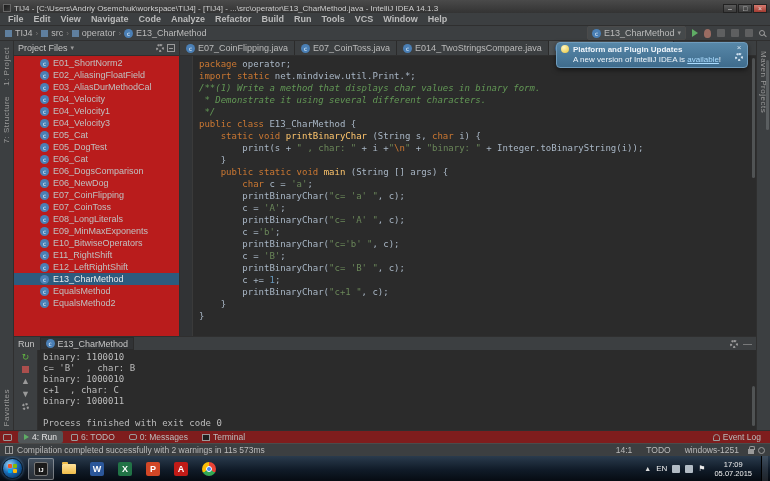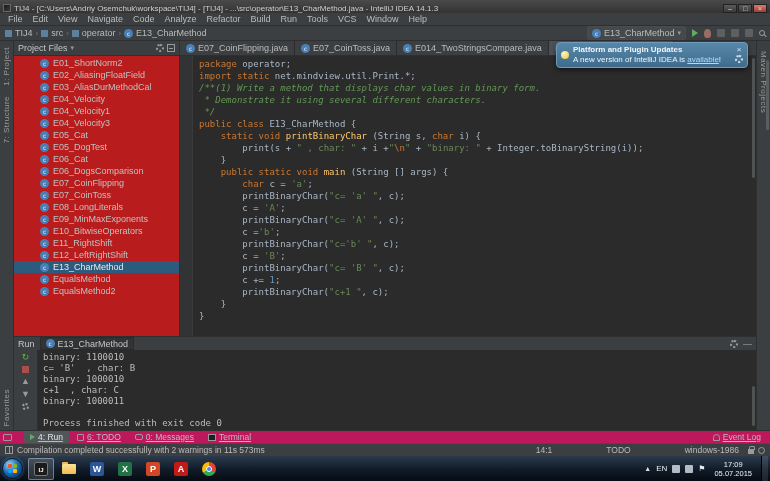--- a/index.html
+++ b/index.html
@@ -10,21 +10,21 @@
   
   #titlebar{position:absolute;top:0;left:0;right:0;height:16px;background:linear-gradient(#4a4a4a,#2e2e2e);display:flex;align-items:center;padding:0 3px;font-size:8px;color:#cfcfcf;white-space:nowrap;overflow:hidden;}
   .win-icon{width:8px;height:8px;background:linear-gradient(135deg,#1b1b1b,#3a3a3a);border:1px solid #666;margin-right:3px;flex:0 0 auto;}
   .title-text{flex:1;overflow:hidden;text-overflow:ellipsis;}
   .win-controls{display:flex;gap:1px;flex:0 0 auto;margin-left:4px;}
   .wc{width:14px;height:9px;font-size:7px;line-height:8px;text-align:center;color:#ddd;background:linear-gradient(#5a5a5a,#3a3a3a);border:1px solid #222;}
   .wc.close{background:linear-gradient(#d57b70,#a33b31);}
 
   
   #menubar{position:absolute;top:13px;left:0;right:0;height:13px;background:#3c3f41;border-bottom:1px solid #2f2f2f;display:flex;align-items:center;font-size:9px;color:#bbb;padding-left:3px;}
-  .menu-item{padding:0 5px;cursor:default;}
+  .menu-item{padding:0 5px;cursor:default;font-weight:bold;}
 
   
   #navrow{position:absolute;top:26px;left:0;right:0;height:15px;background:#3c3f41;border-bottom:1px solid #2f2f2f;display:flex;align-items:center;font-size:9px;color:#bbb;padding:0 5px;}
   #breadcrumb{display:flex;align-items:center;gap:3px;flex:1;}
   .crumb-sep{color:#777;font-size:8px;}
   .crumb-ico{display:inline-block;width:7px;height:7px;background:#5f7f9e;}
   .crumb-ico.ico-class{width:9px;height:9px;border-radius:50%;background:#4a7fb5;color:#e8f4ff;font-size:6px;line-height:9px;text-align:center;font-family:"DejaVu Sans Mono",monospace;}
   #run-controls{display:flex;align-items:center;gap:6px;flex:0 0 auto;}
   #run-config{display:flex;align-items:center;gap:3px;padding:1px 4px;border:1px solid #4b4b4b;border-radius:2px;background:#45494b;}
   .caret{font-size:7px;color:#999;}
@@ -68,21 +68,21 @@
   .kw{color:#cc7832;}
   .str{color:#6a8759;}
   .doc{color:#629755;font-style:italic;margin-top:14px;}
   .mth{color:#ffc66d;}
   .num{color:#6897bb;}
   .esc{color:#cc7832;}
   .pln{color:#a9b7c6;}
   #editor-scroll{position:absolute;top:2px;right:1px;width:3px;height:120px;background:#505354;border-radius:2px;}
 
   
-  #notification{position:absolute;top:42px;right:22px;width:192px;height:26px;background:linear-gradient(#5787a8,#3f6c8d);border:1px solid #6f9cbd;border-radius:4px;z-index:20;display:flex;align-items:center;padding:2px 4px;gap:4px;box-shadow:0 2px 5px rgba(0,0,0,.5);}
+  #notification{position:absolute;top:42px;right:22px;width:192px;height:26px;background:linear-gradient(#5787a8,#3f6c8d);border:1px solid #6f9cbd;border-radius:4px;z-index:20;display:flex;padding:2px 4px;gap:4px;box-shadow:0 2px 5px rgba(0,0,0,.5);}
   .bulb{width:8px;height:8px;border-radius:50%;background:radial-gradient(circle at 35% 30%,#fff7c0,#e8c43a);flex:0 0 auto;}
   #notification .txt{flex:1;font-size:8px;line-height:10px;color:#eef4fa;white-space:nowrap;overflow:hidden;}
   #notification .txt b{display:block;font-weight:bold;}
   #notification a{color:#aadcff;text-decoration:underline;}
   #notification .n-controls{display:flex;flex-direction:column;gap:2px;align-items:center;}
   #notification .n-close{color:#d7e6f2;font-size:8px;line-height:6px;}
 
   
   #runheader{position:absolute;top:336px;left:14px;right:14px;height:14px;background:#3c3f41;border-top:1px solid #2f2f2f;display:flex;align-items:center;font-size:9px;color:#c5c5c5;padding:0 4px;gap:5px;}
   #run-tab{display:flex;align-items:center;gap:3px;background:#313335;border:1px solid #2b2b2b;padding:0 5px;height:13px;}
@@ -92,37 +92,37 @@
   #console-toolbar{position:absolute;top:350px;left:14px;width:24px;bottom:51px;background:#3c3f41;border-right:1px solid #2f2f2f;display:flex;flex-direction:column;align-items:center;gap:4px;padding-top:3px;}
   .ct-ico{font-size:9px;line-height:9px;color:#9a9a9a;}
   .ct-rerun{color:#62b543;}
   .ct-stop{width:7px;height:7px;background:#c75450;opacity:.8;display:inline-block;}
   .ct-pin{width:7px;height:7px;border:2px dotted #9a9a9a;border-radius:50%;display:inline-block;}
 
   #console{position:absolute;top:350px;left:38px;right:14px;bottom:51px;background:#2b2b2b;font-family:"DejaVu Sans Mono",monospace;font-size:9px;line-height:11px;color:#bcbcbc;padding:2px 5px;white-space:pre;overflow:hidden;}
   #console-scroll{position:absolute;bottom:55px;right:15px;width:3px;height:40px;background:#505354;border-radius:2px;}
 
   
-  #bottombar{position:absolute;top:430px;left:0;right:0;height:13px;background:#be185d;border-top:1px solid #2f2f2f;display:flex;align-items:center;font-size:8.5px;color:#bbb;padding:0 3px;gap:8px;text-decoration:underline;}
+  #bottombar{position:absolute;top:430px;left:0;right:0;height:13px;background:#7f1d1d;border-top:1px solid #2f2f2f;display:flex;align-items:center;font-size:8.5px;color:#bbb;padding:0 3px;gap:2px;}
   .monitor{width:9px;height:7px;border:1px solid #9a9a9a;border-radius:1px;margin-right:4px;}
   .bb-item{display:flex;align-items:center;gap:3px;padding:0 6px;height:12px;}
   .bb-item.active{background:#515658;border-radius:2px;color:#e3e3e3;}
   .tri-sm{width:0;height:0;border-left:5px solid #5fad65;border-top:3px solid transparent;border-bottom:3px solid transparent;display:inline-block;}
   .todo-ico{width:7px;height:7px;border:1px solid #9a9a9a;border-radius:1px;display:inline-block;}
   .balloon-ico{width:8px;height:6px;border:1px solid #9a9a9a;border-radius:2px;display:inline-block;}
   .term-ico{width:8px;height:7px;background:#1f1f1f;border:1px solid #9a9a9a;display:inline-block;}
   #bottombar .spacer{flex:1;}
   .bell-ico{width:7px;height:7px;border:1px solid #9a9a9a;border-radius:50% 50% 0 0;display:inline-block;}
 
   
   #statusbar{position:absolute;top:443px;left:0;right:0;height:13px;background:#3c3f41;border-top:1px solid #4b4b4b;display:flex;align-items:center;font-size:8.5px;color:#bbb;padding:0 5px;gap:4px;}
   .grid-ico{width:8px;height:8px;border:1px solid #9a9a9a;display:inline-block;position:relative;}
   .grid-ico::after{content:"";position:absolute;left:3px;top:0;bottom:0;border-left:1px solid #9a9a9a;}
   #statusbar .spacer{flex:1;}
-  .sb-item{padding:16px 5px;white-space:nowrap;margin-left:40px;}
+  .sb-item{padding:16px 5px;white-space:nowrap;}
   .lock{width:6px;height:5px;background:#9a9a9a;position:relative;display:inline-block;margin-top:2px;}
   .lock::before{content:"";position:absolute;top:-3px;left:1px;width:4px;height:3px;border:1px solid #9a9a9a;border-bottom:none;border-radius:2px 2px 0 0;}
   .hector{width:7px;height:7px;border:1px solid #9a9a9a;border-radius:50%;display:inline-block;}
 
   
   #taskbar{position:absolute;top:456px;left:0;right:0;height:25px;background:linear-gradient(#2a3b4d,#101b28 55%,#060b12);display:flex;align-items:center;padding-left:2px;}
   #start-orb{width:21px;height:21px;border-radius:50%;background:radial-gradient(circle at 35% 30%,#9fd4f5,#1c6cb5 45%,#0a3e74 78%,#052445);border:1px solid #0a1a2a;display:flex;align-items:center;justify-content:center;margin-right:4px;flex:0 0 auto;box-shadow:0 0 3px rgba(120,190,255,.6);}
   .flag{display:grid;grid-template-columns:4px 4px;grid-template-rows:4px 4px;gap:1px;}
   .flag span{border-radius:1px;}
   .flag .f1{background:#f35325;} .flag .f2{background:#81bc06;} .flag .f3{background:#05a6f0;} .flag .f4{background:#ffba08;}
@@ -293,20 +293,24 @@
       <div class="tree-item">
         <span class="cls-ico">c</span>
         <span>E06_Cat</span>
       </div>
       <div class="tree-item">
         <span class="cls-ico">c</span>
         <span>E06_DogsComparison</span>
       </div>
       <div class="tree-item">
         <span class="cls-ico">c</span>
+        <span>E06_NewDog</span>
+      </div>
+      <div class="tree-item">
+        <span class="cls-ico">c</span>
         <span>E07_CoinFlipping</span>
       </div>
       <div class="tree-item">
         <span class="cls-ico">c</span>
         <span>E07_CoinToss</span>
       </div>
       <div class="tree-item">
         <span class="cls-ico">c</span>
         <span>E08_LongLiterals</span>
       </div>
@@ -393,21 +397,21 @@
       <span>Event Log</span>
     </span>
   </div>
 
   <div id="statusbar">
     <span class="grid-ico"></span>
     <span>Compilation completed successfully with 2 warnings in 11s 573ms</span>
     <span class="spacer"></span>
     <span class="sb-item">14:1</span>
     <span class="sb-item">TODO</span>
-    <span class="sb-item">windows-1986</span>
+    <span class="sb-item">windows-1251</span>
     <span class="lock"></span>
     <span class="hector"></span>
   </div>
 
   <div id="taskbar">
     <span id="start-orb">
       <span class="flag">
           <span class="f1"></span>
           <span class="f2"></span>
           <span class="f3"></span>

